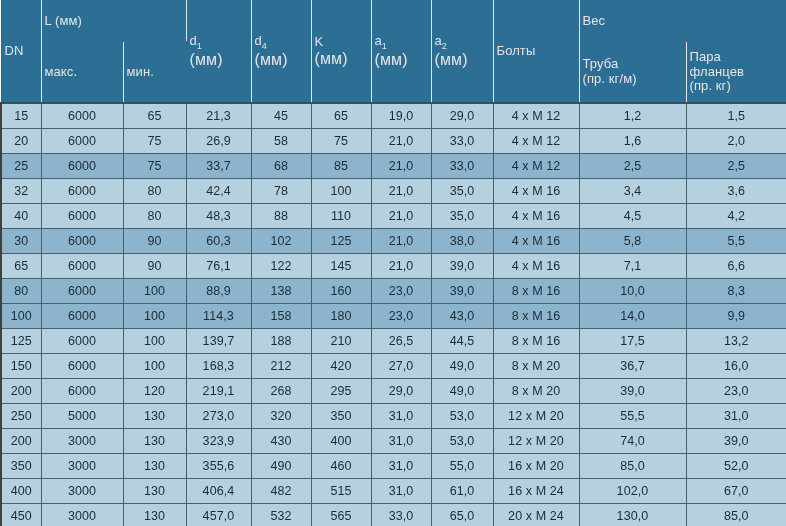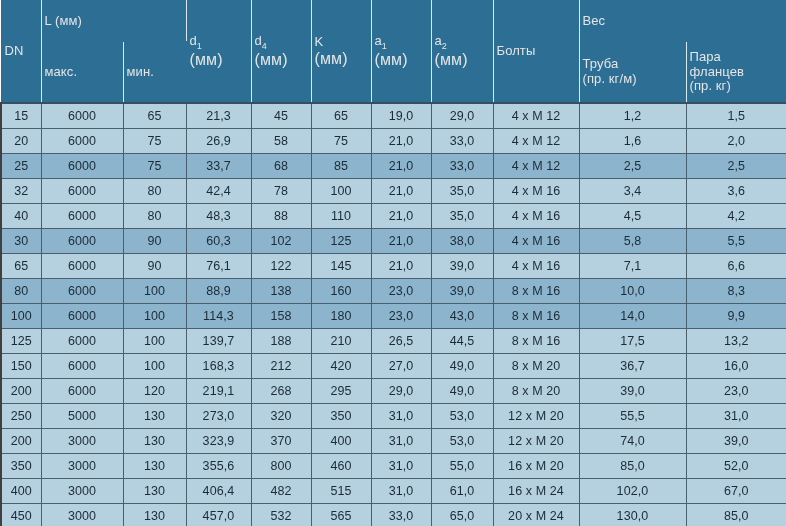--- a/index.html
+++ b/index.html
@@ -313,34 +313,34 @@
         <td>53,0</td>
         <td>12 x M 20</td>
         <td>55,5</td>
         <td>31,0</td>
       </tr>
       <tr>
         <td>200</td>
         <td>3000</td>
         <td>130</td>
         <td>323,9</td>
-        <td>370</td>
+        <td>430</td>
         <td>400</td>
         <td>31,0</td>
         <td>53,0</td>
         <td>12 x M 20</td>
         <td>74,0</td>
         <td>39,0</td>
       </tr>
       <tr>
         <td>350</td>
         <td>3000</td>
         <td>130</td>
         <td>355,6</td>
-        <td>800</td>
+        <td>490</td>
         <td>460</td>
         <td>31,0</td>
         <td>55,0</td>
         <td>16 x M 20</td>
         <td>85,0</td>
         <td>52,0</td>
       </tr>
       <tr>
         <td>400</td>
         <td>3000</td>

